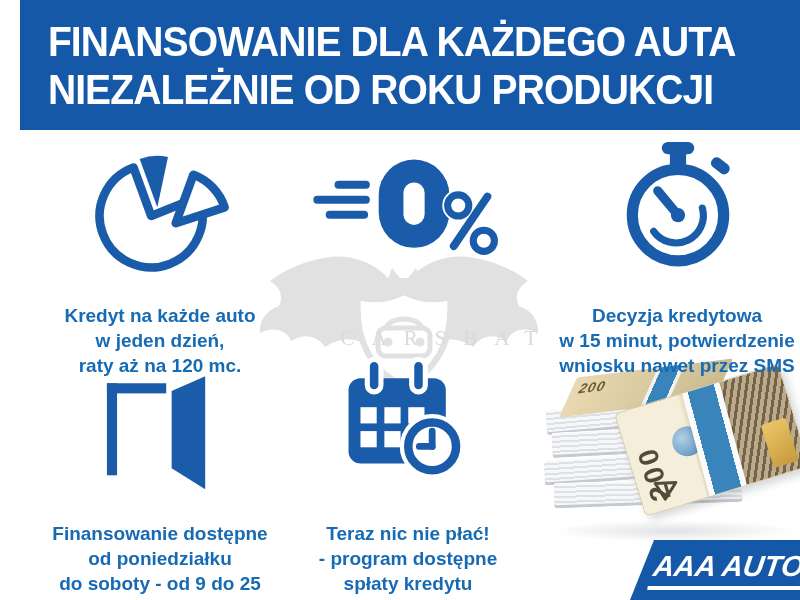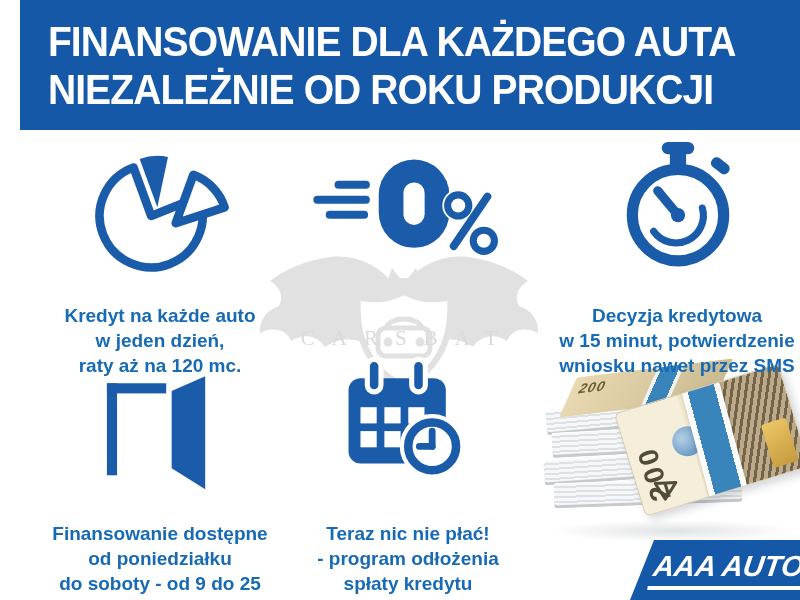--- a/index.html
+++ b/index.html
@@ -8,21 +8,21 @@
 
   
   .top-banner{position:absolute;left:0;top:0;width:800px;height:130px;background:#1558a8;
               z-index:3;padding-top:18px;box-sizing:border-box;}
   .headline{color:#fff;font-weight:800;font-size:42px;line-height:48px;letter-spacing:-1px;
             white-space:nowrap;transform:scaleX(.93);transform-origin:0 50%;padding-left:30px;}
 
   
   .watermark{position:absolute;left:224px;top:240px;width:310px;height:150px;opacity:.55;z-index:1;}
   .watermark svg{position:absolute;left:0;top:0;}
-  .wm-text{position:absolute;left:0;right:0;top:86px;text-align:center;color:#bdbdbd;
+  .wm-text{position:absolute;left:0;right:0;top:86px;text-align:right;color:#bdbdbd;
            font-family:"Liberation Serif",serif;font-size:21px;letter-spacing:17px;text-indent:17px;}
 
   
   .icon{position:absolute;z-index:2;}
   .i-pie{left:66px;top:146px;}
   .i-zero{left:288px;top:156px;}
   .i-watch{left:597px;top:140px;}
   .i-door{left:76px;top:366px;}
   .i-cal{left:320px;top:356px;}
 
@@ -187,20 +187,20 @@
       <svg class="m-tri" width="26" height="26" viewBox="0 0 26 26">
         <polygon points="3,5 23,10 8,23" fill="none" stroke="#514c38" stroke-width="3" stroke-linejoin="round"></polygon>
       </svg>
     </div>
   </div>
 
   <p class="cap c4">Finansowanie dostępne
 od poniedziałku
 do soboty - od 9 do 25</p>
   <p class="cap c5">Teraz nic nie płać!
-- program odłożenia
+- program dostępne
 spłaty kredytu</p>
 
   <div class="logo-banner">
     <span class="logo-text">AAA AUTO</span>
   </div>
 
 </div>
 
 </body></html>

